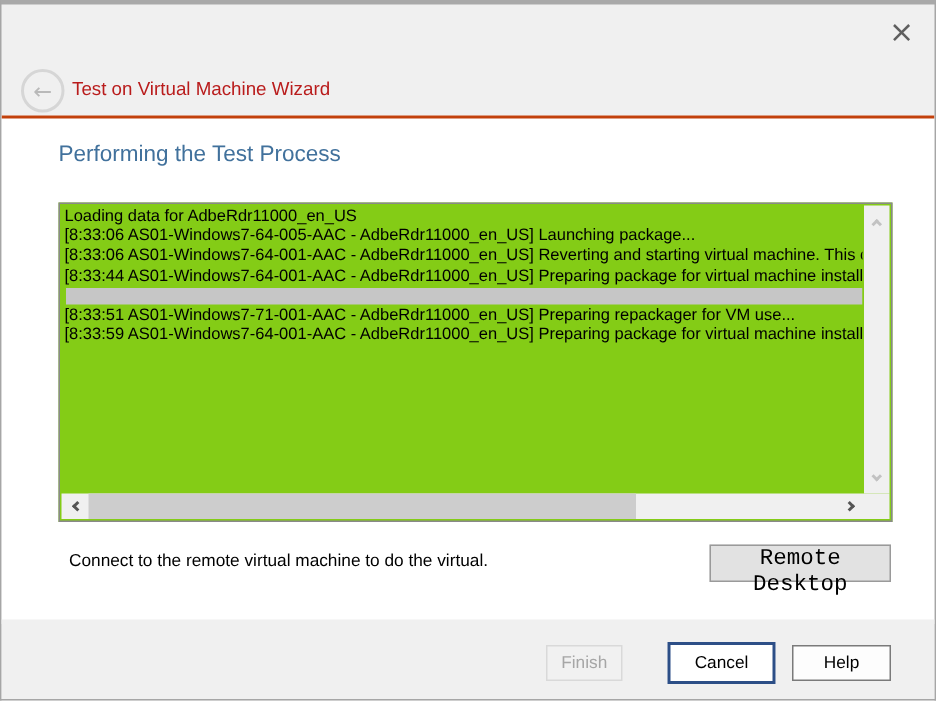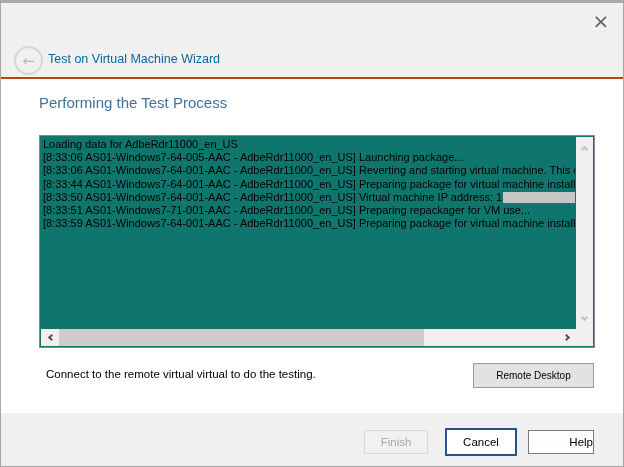--- a/index.html
+++ b/index.html
@@ -22,38 +22,38 @@
   .header { position:absolute; top:0; left:0; right:0; height:74px; }
   .back-btn {
     position:absolute; left:13px; top:43px; width:29px; height:29px;
     border:2px solid #d6d6d6; border-radius:50%;
     background:transparent; color:#b9b9b9;
     font-size:15px; line-height:24px; text-align:center; cursor:default;
     font-family:"DejaVu Sans", sans-serif;
   }
   .win-title {
     position:absolute; left:47px; top:49px;
-    font-size:12.5px; color:#0369a1;
+    font-size:12.5px; color:#b91c1c;
   }
 
   
   .content {
     position:absolute; top:74px; left:0; right:0; height:339px;
     background:#ffffff;
     border-top:2px solid #c2410c; border-bottom:1px solid #dcdcdc;
   }
   .page-heading {
     position:absolute; left:38px; top:15px;
     font-size:15px; font-weight:400; color:#41719c;
   }
 
   
   .logbox {
     position:absolute; left:38px; top:56px; width:556px; height:213px;
-    background:#0f766e; border:1px solid #898989;
+    background:#84cc16; border:1px solid #898989;
   }
   .loglines {
     position:absolute; left:3px; top:2px; right:19px; bottom:19px;
     overflow:hidden;
   }
   .logline {
     display:flex; align-items:center;
     height:13.2px; line-height:13.2px;
     font-size:11px; color:#000; white-space:nowrap; overflow:hidden;
   }
@@ -94,38 +94,38 @@
   .hscroll .right-btn { right:0; top:0; }
 
   
   .hint-text {
     position:absolute; left:45px; top:289px;
     font-size:11.5px; color:#000;
   }
   .remote-btn {
     position:absolute; left:472px; top:284px; width:121px; height:25px;
     background:#e2e2e2; border:1px solid #9a9a9a;
-    font-size:10px; color:#000; cursor:pointer;
-    font-family:Liberation Sans, sans-serif;
+    font-size:15px; color:#000; cursor:pointer;
+    font-family:Liberation Mono, monospace;
   }
 
   
   .footer { position:absolute; left:0; right:0; bottom:0; height:53px; background:#f0f0f0; }
   .footer button { font-family:"Liberation Sans", sans-serif; font-size:11.5px; cursor:pointer; }
   .finish-btn {
-    position:absolute; left:363px; top:17px; width:64px; height:24px;
+    position:absolute; left:363px; top:17px; width:51px; height:24px;
     background:#f1f1f1; border:1px solid #d9d9d9; color:#a6a6a6; cursor:default;
   }
   .cancel-btn {
     position:absolute; left:444px; top:15px; width:72px; height:28px;
     background:#ffffff; border:2px solid #2d4f87; color:#000;
   }
   .help-btn {
     position:absolute; left:527px; top:17px; width:66px; height:24px;
-    background:#fdfdfd; border:1px solid #7a7a7a; color:#000;text-align:right;
+    background:#fdfdfd; border:1px solid #7a7a7a; color:#000;
   }
 </style>
 </head>
 <body>
 
 <div class="window">
 
   <div class="header">
     <button class="close-btn">×</button>
     <button class="back-btn">
@@ -145,21 +145,20 @@
           <div class="logline">
             <span class="logtext">[8:33:06 AS01-Windows7-64-005-AAC - AdbeRdr11000_en_US] Launching package...</span>
           </div>
           <div class="logline">
             <span class="logtext">[8:33:06 AS01-Windows7-64-001-AAC - AdbeRdr11000_en_US] Reverting and starting virtual machine. This c</span>
           </div>
           <div class="logline">
             <span class="logtext">[8:33:44 AS01-Windows7-64-001-AAC - AdbeRdr11000_en_US] Preparing package for virtual machine installa</span>
           </div>
           <div class="logline">
-            <span class="logtext">[8:33:50 AS01-Windows7-64-001-AAC - AdbeRdr11000_en_US] Virtual machine IP address: 1</span>
             <span class="redacted"></span>
           </div>
           <div class="logline">
             <span class="logtext">[8:33:51 AS01-Windows7-71-001-AAC - AdbeRdr11000_en_US] Preparing repackager for VM use...</span>
           </div>
           <div class="logline">
             <span class="logtext">[8:33:59 AS01-Windows7-64-001-AAC - AdbeRdr11000_en_US] Preparing package for virtual machine installa</span>
           </div>
         </div>
 
@@ -177,21 +176,21 @@
           <i class="chev dark left"></i>
         </span>
         <span class="hthumb"></span>
         <span class="arrow-btn right-btn">
           <i class="chev dark right"></i>
         </span>
       </div>
       <div class="scroll-corner"></div>
     </div>
 
-    <span class="hint-text">Connect to the remote virtual virtual to do the testing.</span>
+    <span class="hint-text">Connect to the remote virtual machine to do the virtual.</span>
     <button class="remote-btn">Remote Desktop</button>
   </div>
 
   <div class="footer">
     <button class="finish-btn" disabled="">Finish</button>
     <button class="cancel-btn">Cancel</button>
     <button class="help-btn">Help</button>
   </div>
 
 </div>

